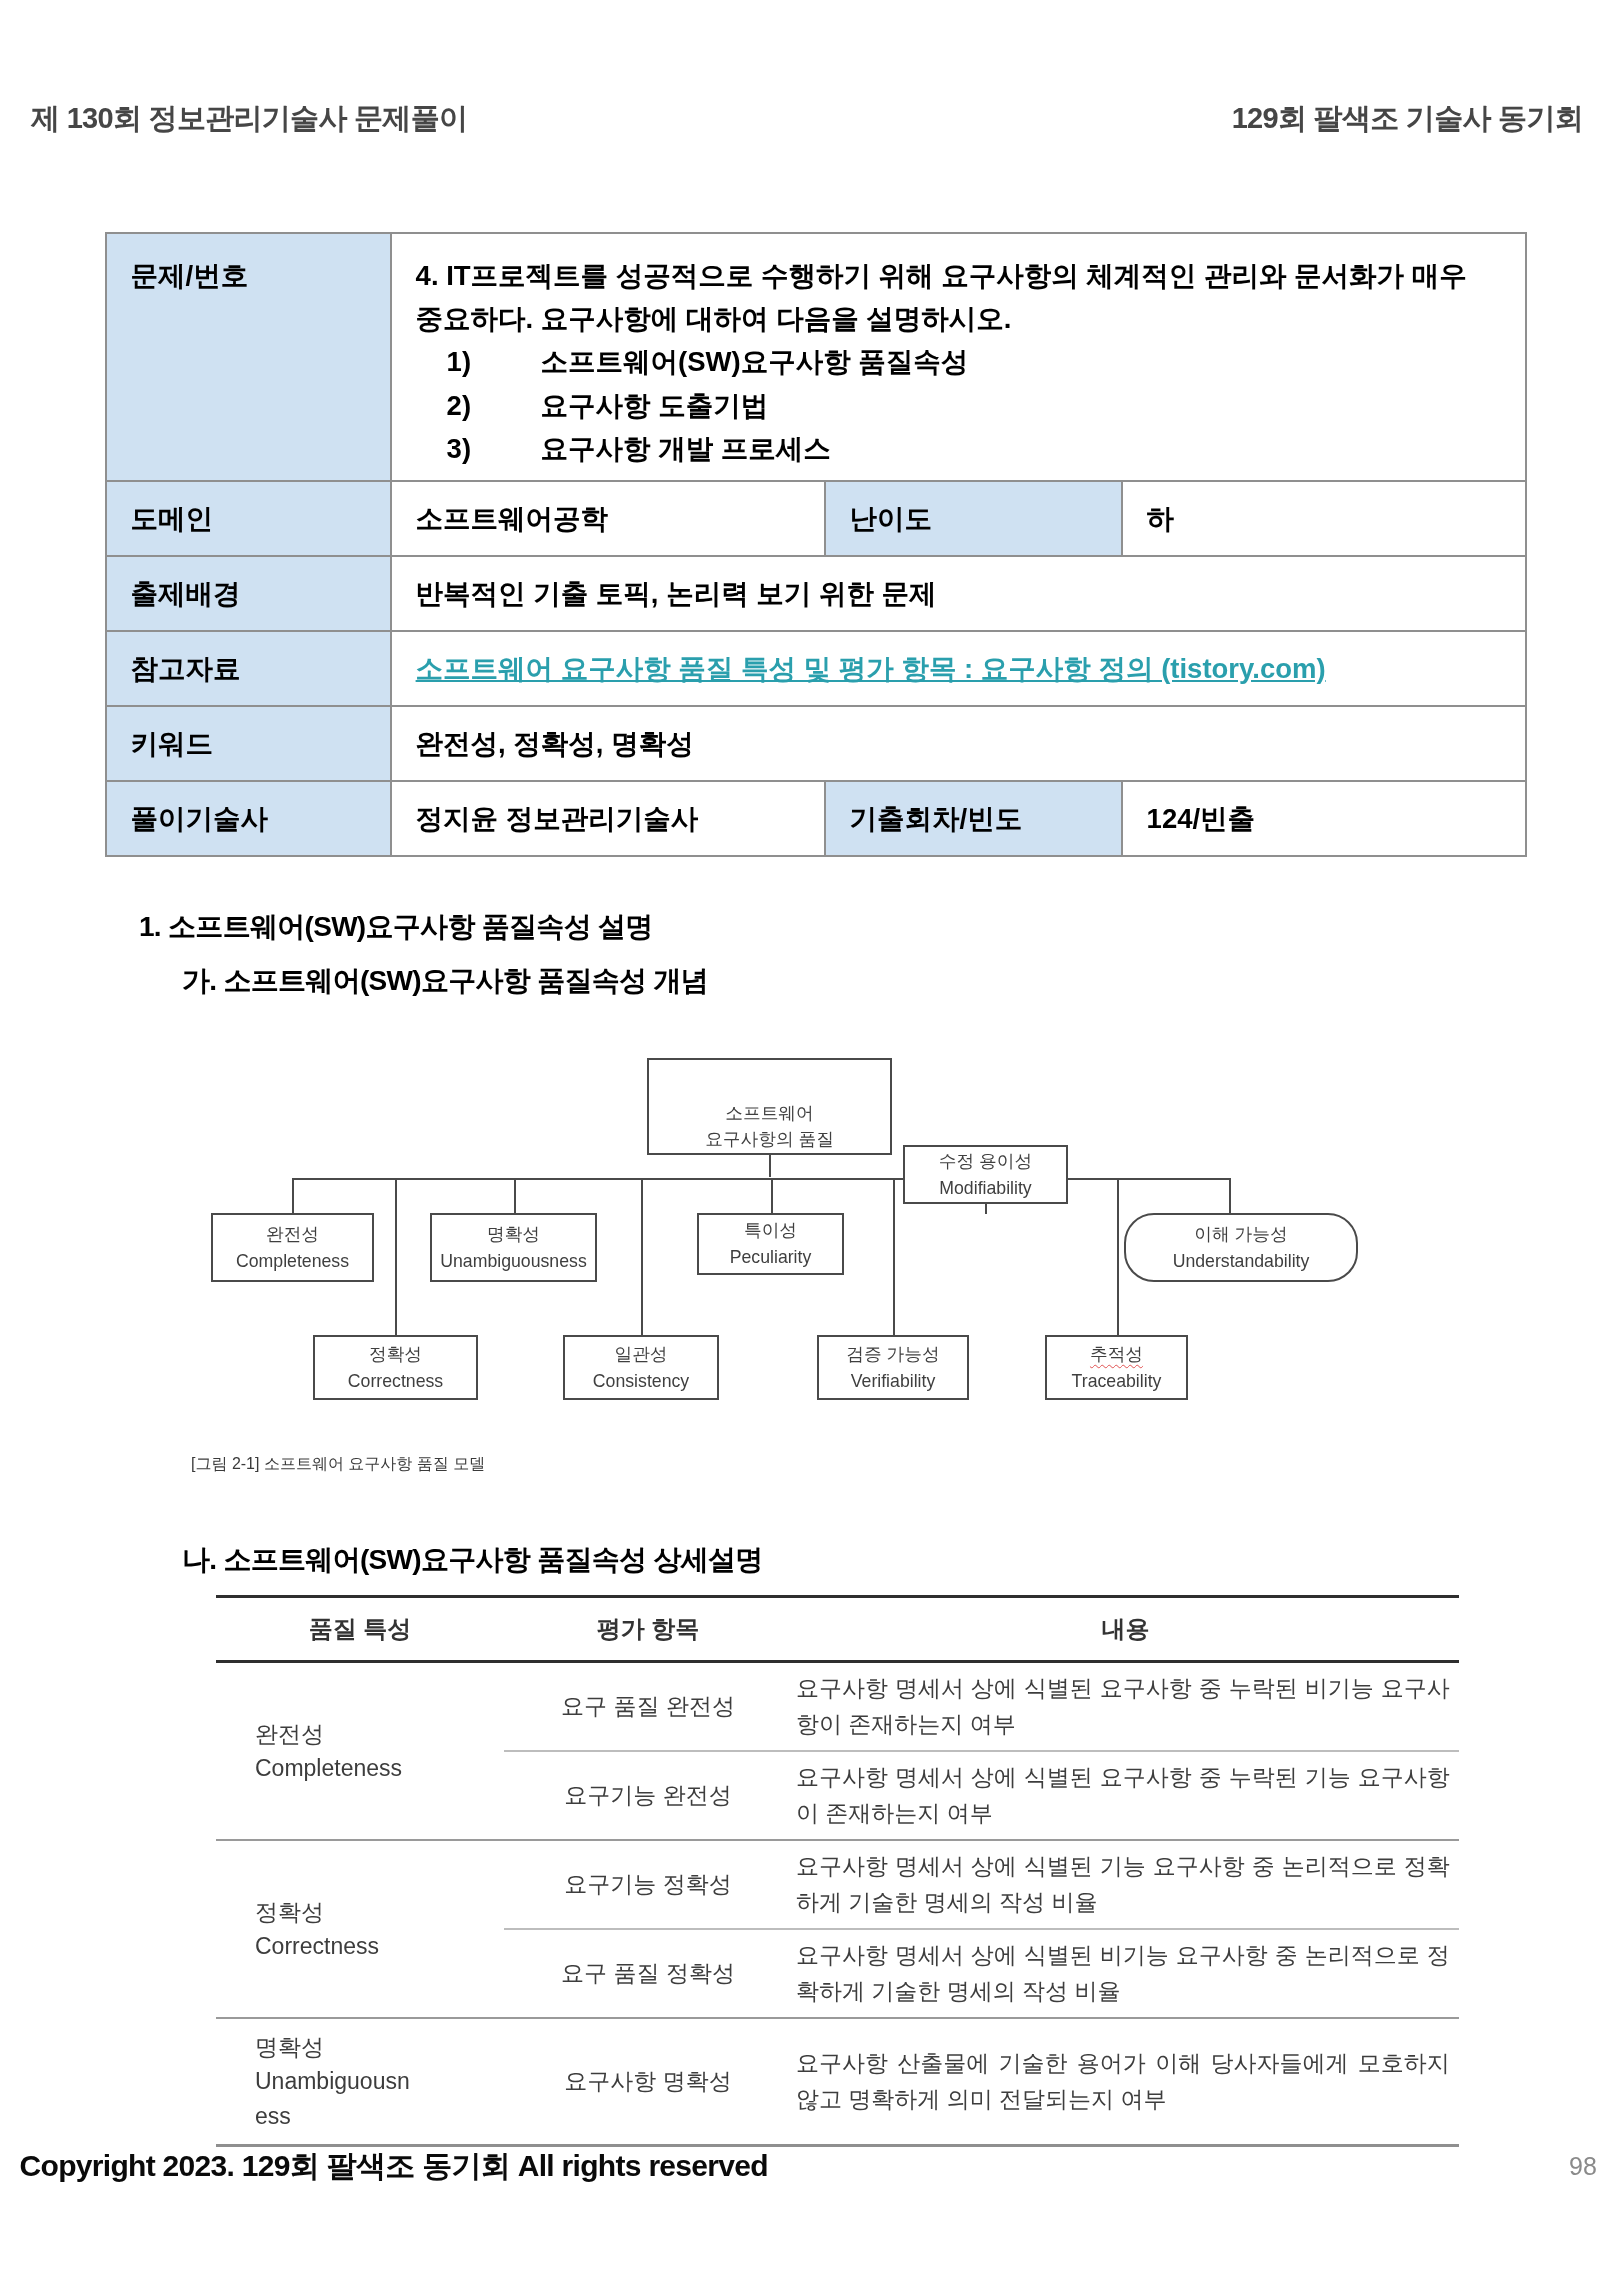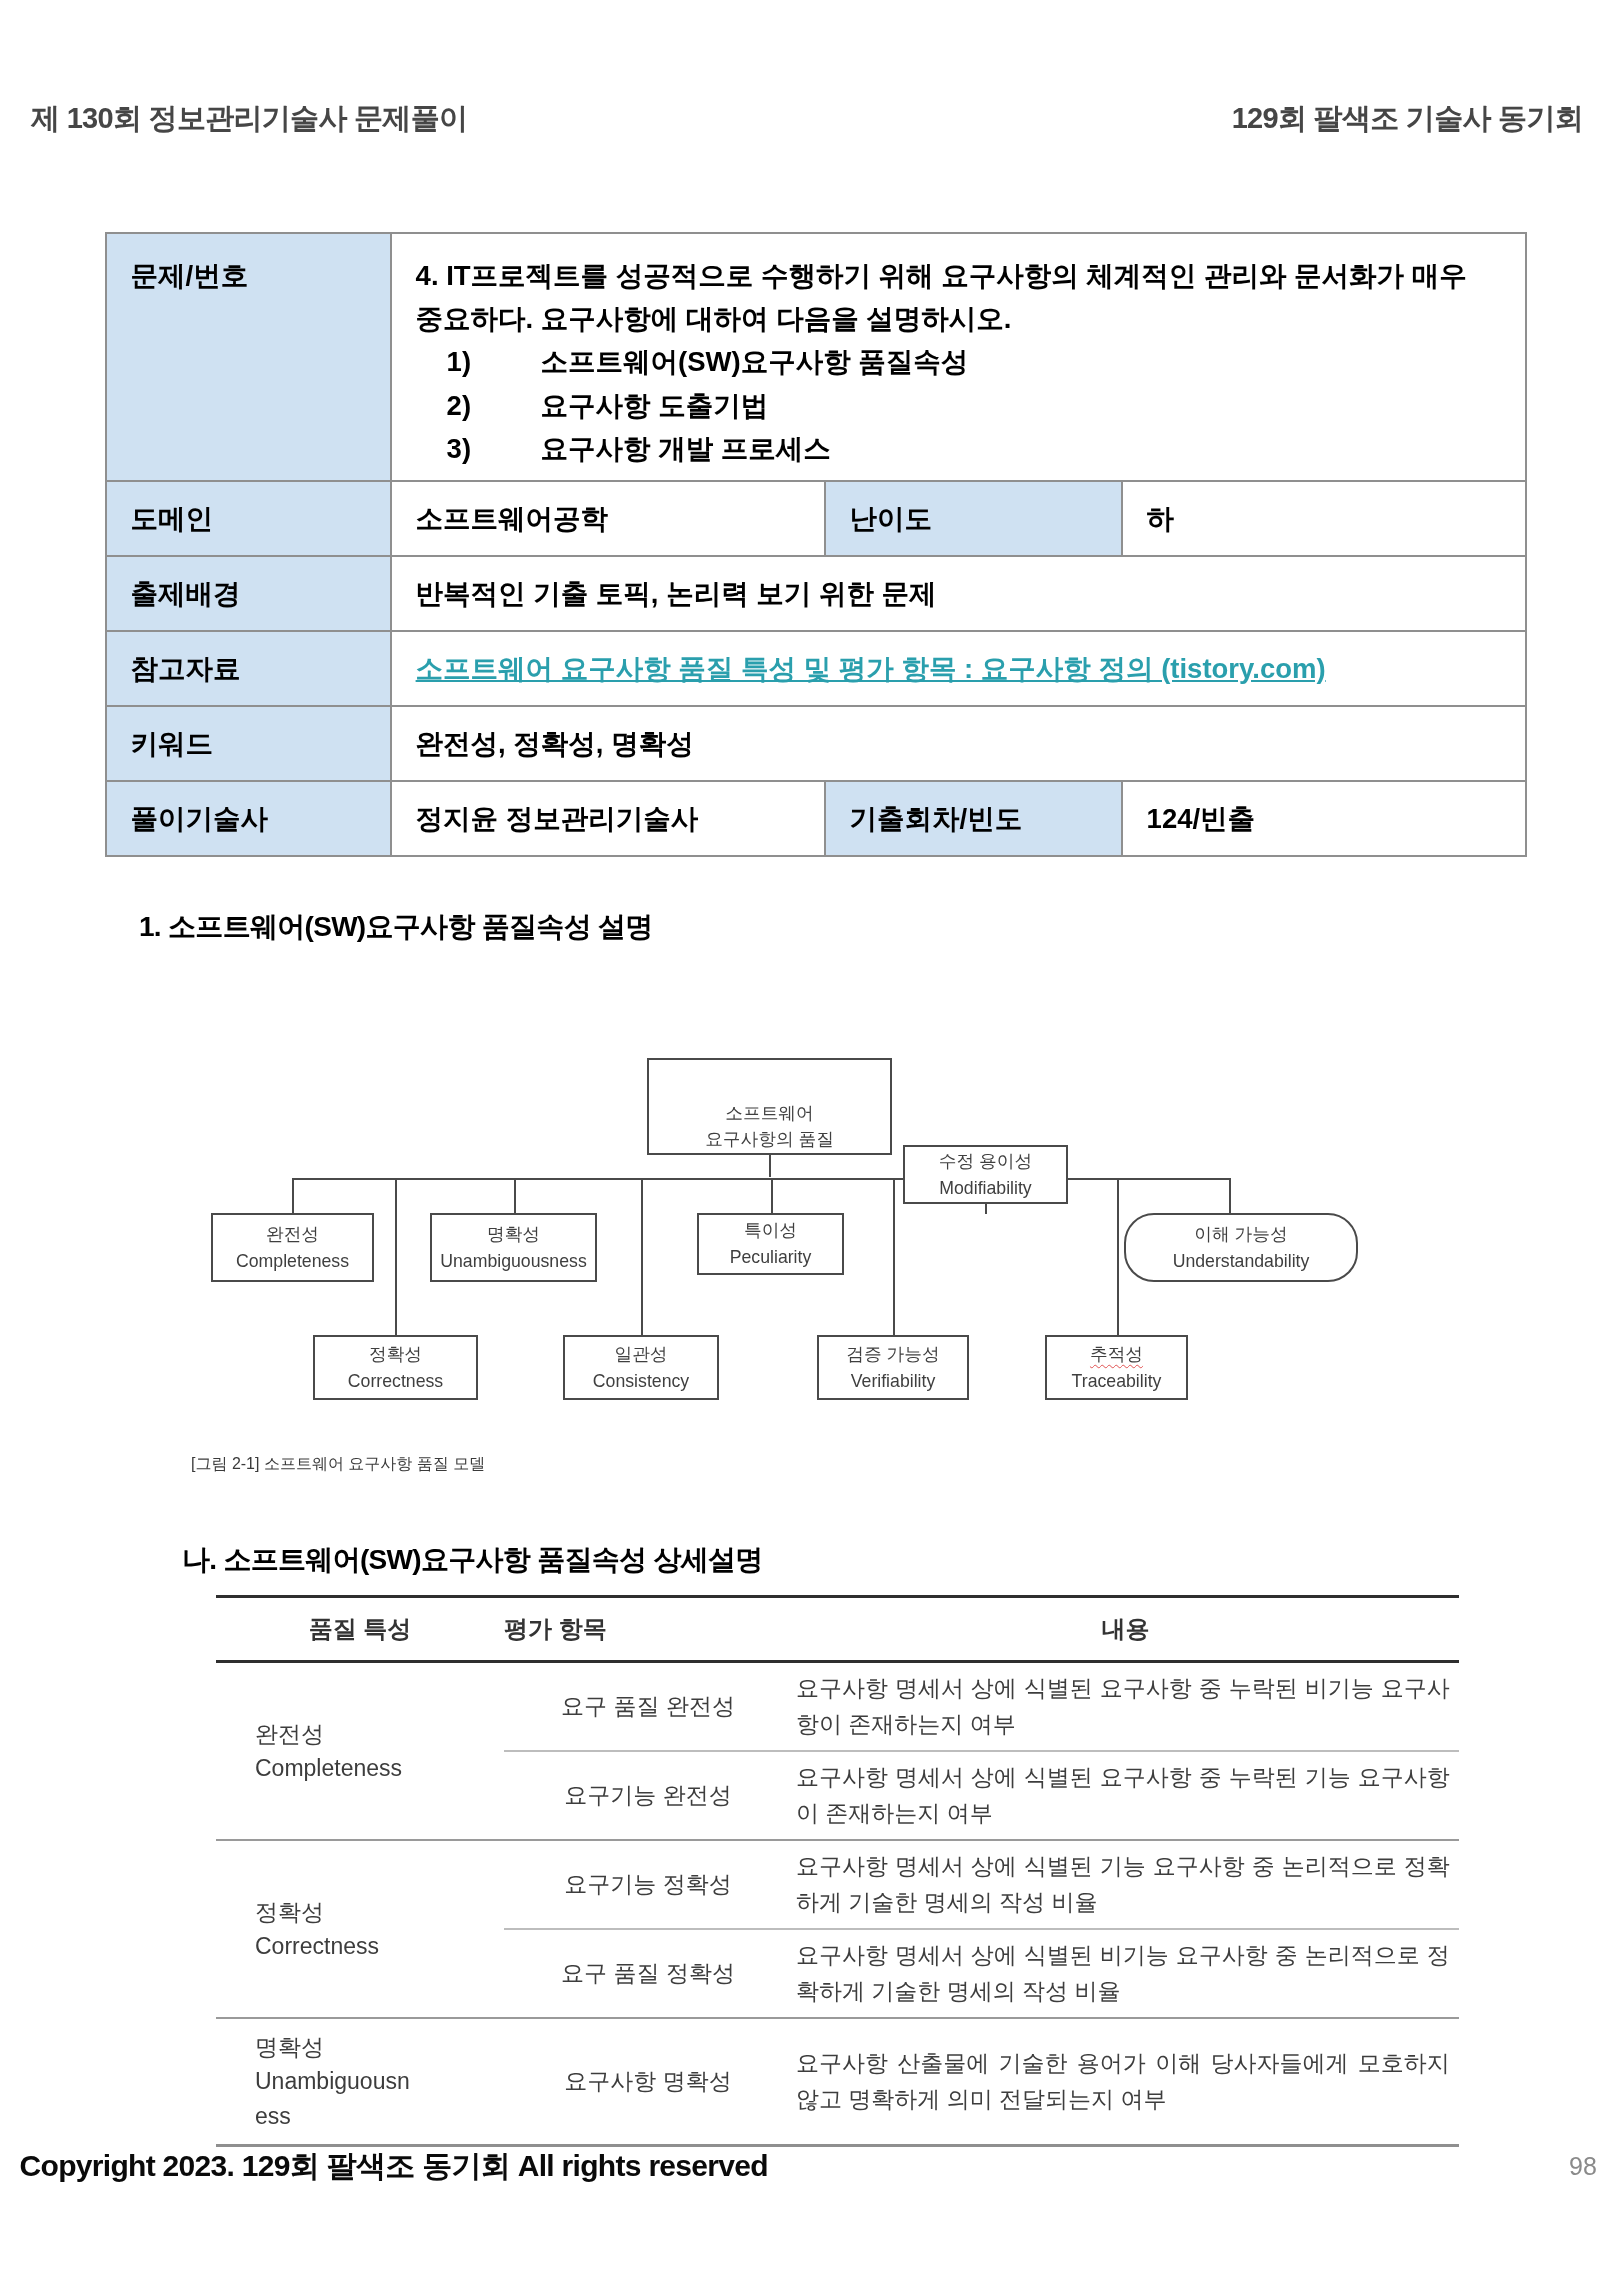--- a/index.html
+++ b/index.html
@@ -56,21 +56,21 @@
     font-size:17.7px;color:#3f3f3f;line-height:1.5;text-align:center;
   }
   .dg-line{position:absolute;background:var(--line);}
   .misspell{text-decoration:underline wavy #e05252 1.3px;text-underline-offset:3.9px;}
   .dg-caption{position:absolute;left:191px;top:1454px;font-size:16px;color:#3a3a3a;}
 
   
   .dt{position:absolute;left:216px;top:1595px;width:1243px;border-top:3.3px solid #2e2e2e;color:#3d3d3d;}
   .dt-header{display:flex;height:65px;align-items:center;border-bottom:3.3px solid #2e2e2e;font-size:24px;font-weight:700;color:#333;}
   .dt-h1{width:288px;text-align:center;}
-  .dt-h2{width:288px;text-align:left;}
+  .dt-h2{width:288px;text-align:center;}
   .dt-h3{width:667px;text-align:center;}
   .dt-group{display:flex;border-bottom:2.6px solid #9a9a9a;}
   .dt-group.last{border-bottom:3.3px solid #8f8f8f;}
   .dt-attr{
     width:288px;padding:10.5px 13px 10.5px 39px;font-size:23px;line-height:1.5;
     display:flex;flex-direction:column;justify-content:center;
   }
   .dt-attr .en{word-break:break-all;max-width:164px;}
   .dt-rows{flex:1;display:flex;flex-direction:column;}
   .dt-row{display:flex;flex:1;}
@@ -130,20 +130,21 @@
     <tr class="row-sm">
       <td class="lbl">풀이기술사</td>
       <td>정지윤 정보관리기술사</td>
       <td class="lbl">기출회차/빈도</td>
       <td>124/빈출</td>
     </tr>
   </tbody>
     </table>
 
   <div class="sec sec-1">1. 소프트웨어(SW)요구사항 품질속성 설명</div>
+  <div class="sec sec-ga">가. 소프트웨어(SW)요구사항 품질속성 개념</div>
 
   <div class="dg-box" style="left:647px;top:1058px;width:245px;height:97px;justify-content:flex-end;">
     <div>소프트웨어</div>
     <div>요구사항의 품질</div>
   </div>
 
   <div class="dg-line" style="left:769px;top:1155px;width:2px;height:22px;"></div>
   <div class="dg-line" style="left:292px;top:1178px;width:937px;height:2px;"></div>
   <div class="dg-line" style="left:292px;top:1178px;width:2px;height:36px;"></div>
   <div class="dg-line" style="left:514px;top:1178px;width:2px;height:36px;"></div>

